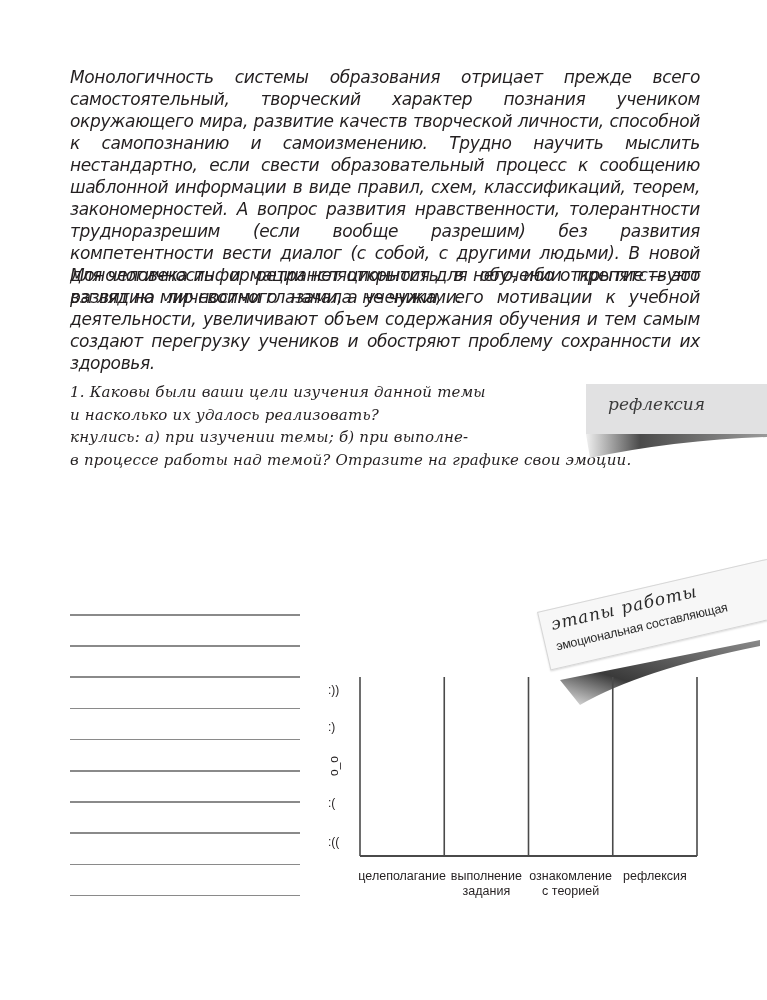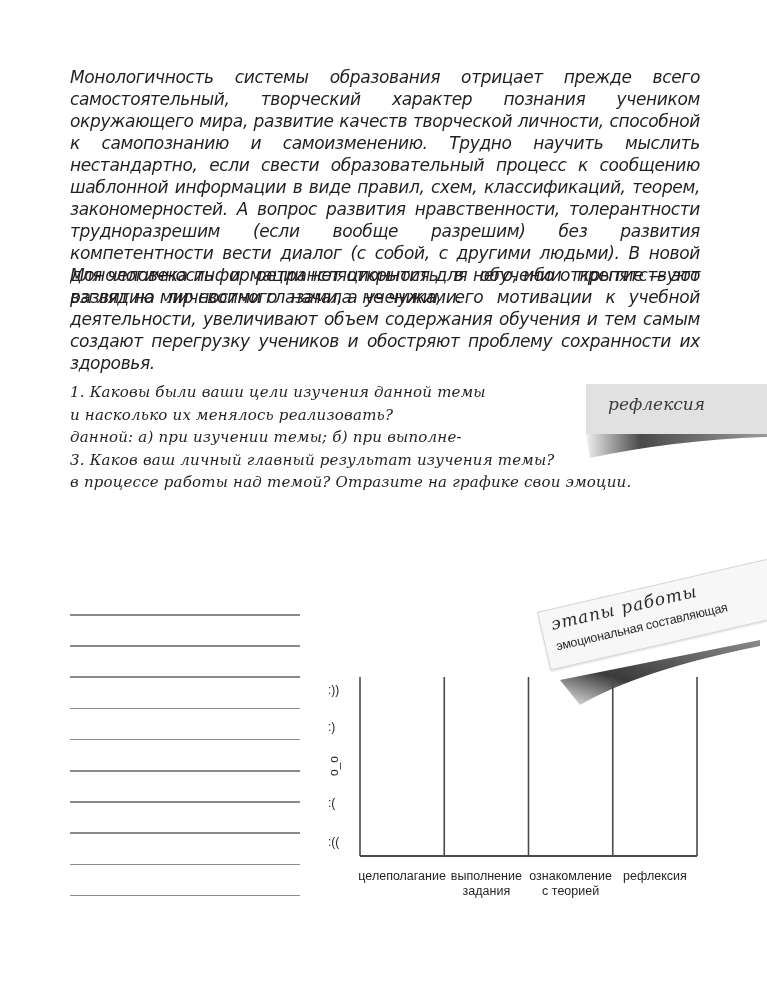--- a/index.html
+++ b/index.html
@@ -51,23 +51,22 @@
   .xlab { font-family: "Liberation Sans", sans-serif; font-size: 12.5px; fill: #231f20; }
 </style>
 </head>
 <body>
 
 <p id="p1" class="para">Монологичность системы образования отрицает прежде всего самостоятельный, творческий характер познания учеником окружающего мира, развитие качеств творческой личности, способной к самопознанию и самоизменению. Трудно научить мыслить нестандартно, если свести образовательный процесс к сообщению шаблонной информации в виде правил, схем, классификаций, теорем, закономерностей. А вопрос развития нравственности, толерантности трудноразрешим (если вообще разрешим) без развития компетентности вести диалог (с собой, с другими людьми). В новой для человека информации нет открытия для него, ибо открытие — это взгляд на мир своими глазами, а не чужими.</p>
 <p id="p2" class="para">Монологичность и ретрансляционность в обучении препятствуют развитию личностного начала ученика, его мотивации к учебной деятельности, увеличивают объем содержания обучения и тем самым создают перегрузку учеников и обостряют проблему сохранности их здоровья.</p>
 
 <div class="questions">
   <div class="q">1. Каковы были ваши цели изучения данной темы</div>
-  <div class="q">и насколько их менялось реализовать?</div>
-  <div class="q">данной: а) при изучении темы; б) при выполне-</div>
-  <div class="q">3. Каков ваш личный главный результат изучения темы?</div>
+  <div class="q">и насколько их удалось реализовать?</div>
+  <div class="q">кнулись: а) при изучении темы; б) при выполне-</div>
   <div class="q">в процессе работы над темой? Отразите на графике свои эмоции.</div>
 </div>
 
 <div class="tab-reflex">
   <span class="tab-reflex-label">рефлексия</span>
 </div>
 <svg class="tab-reflex-shadow" width="181" height="26" viewBox="0 0 181 26">
   <defs>
     <linearGradient id="curlGrad" x1="0" x2="1" y1="0" y2="0">
       <stop offset="0" stop-color="#f0f0f0"></stop>

